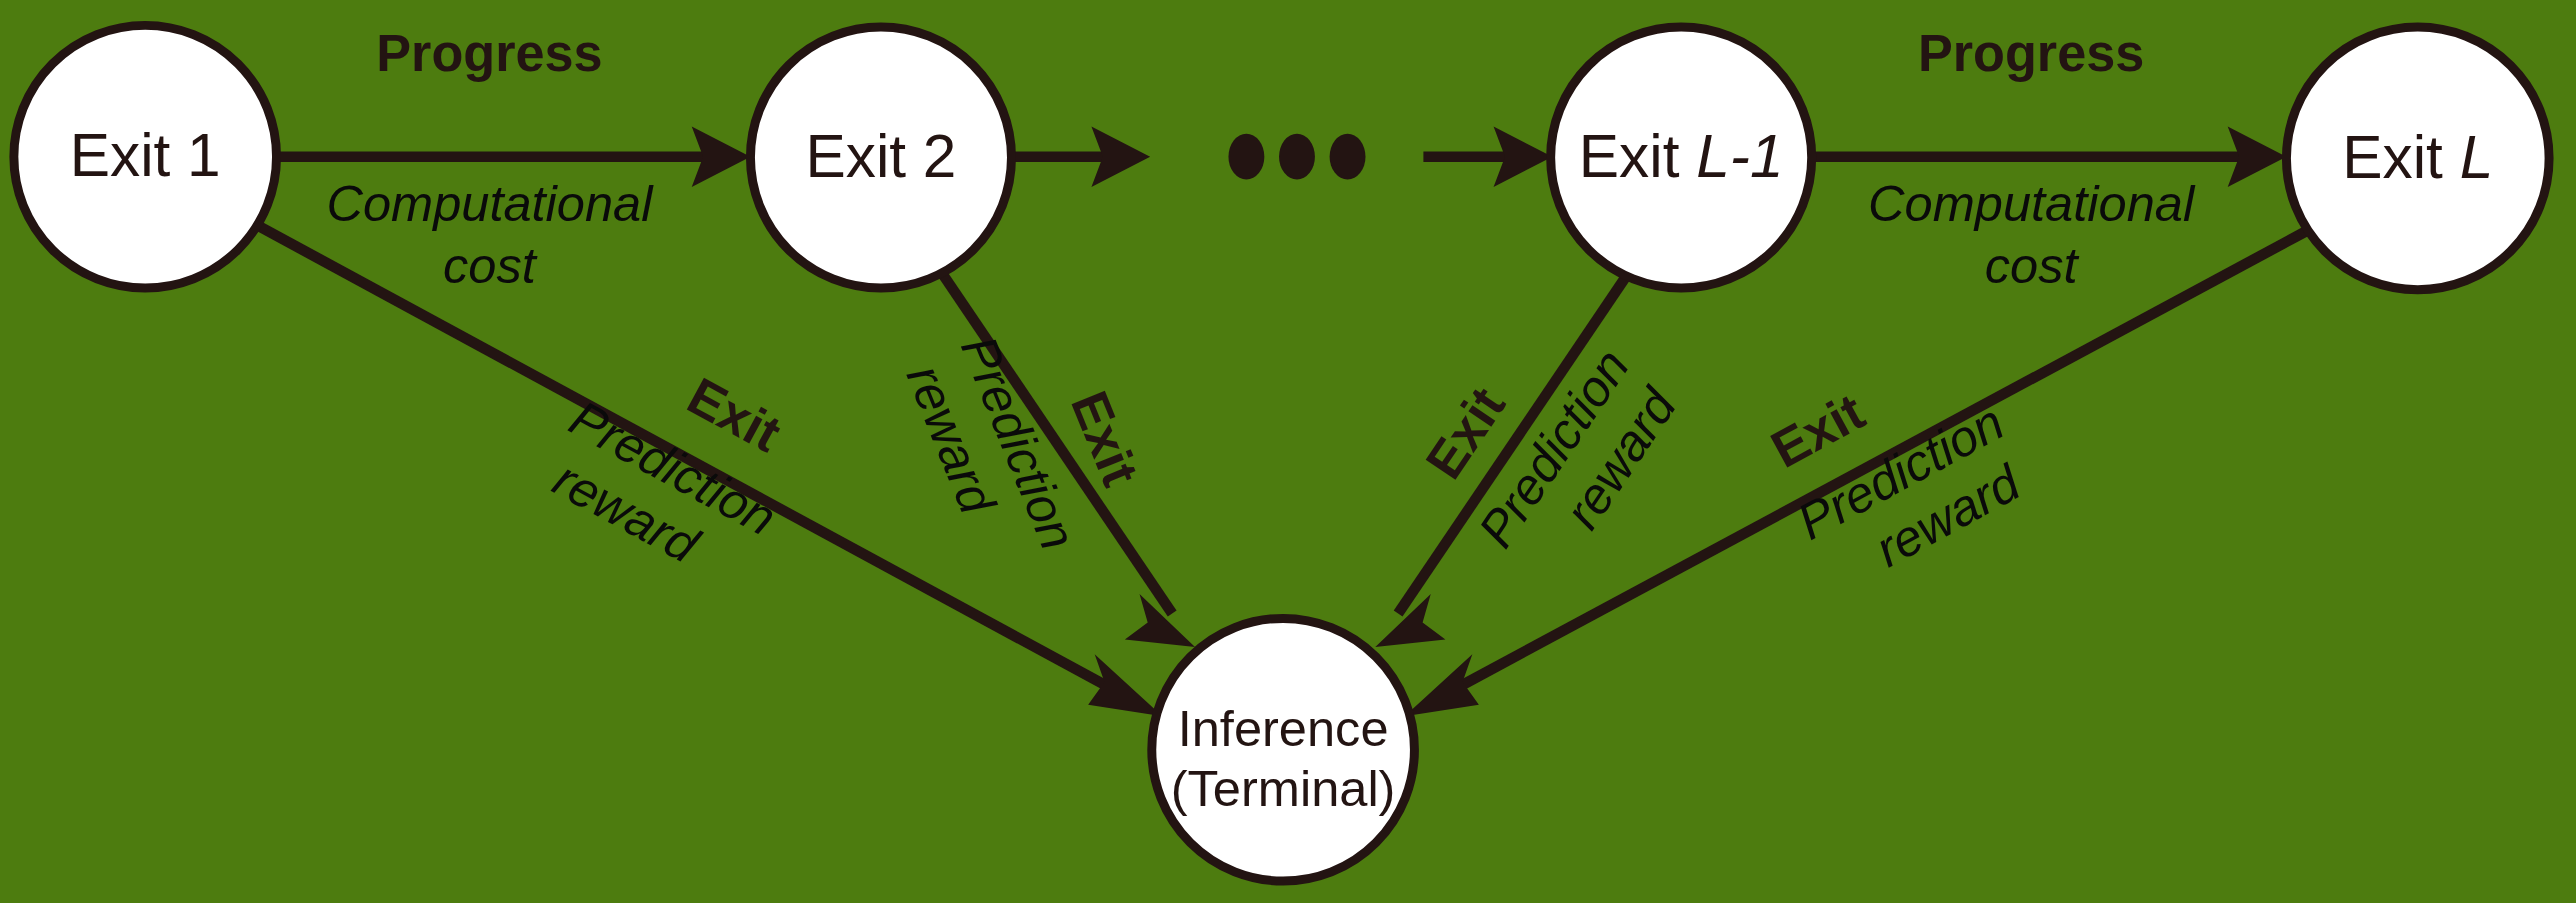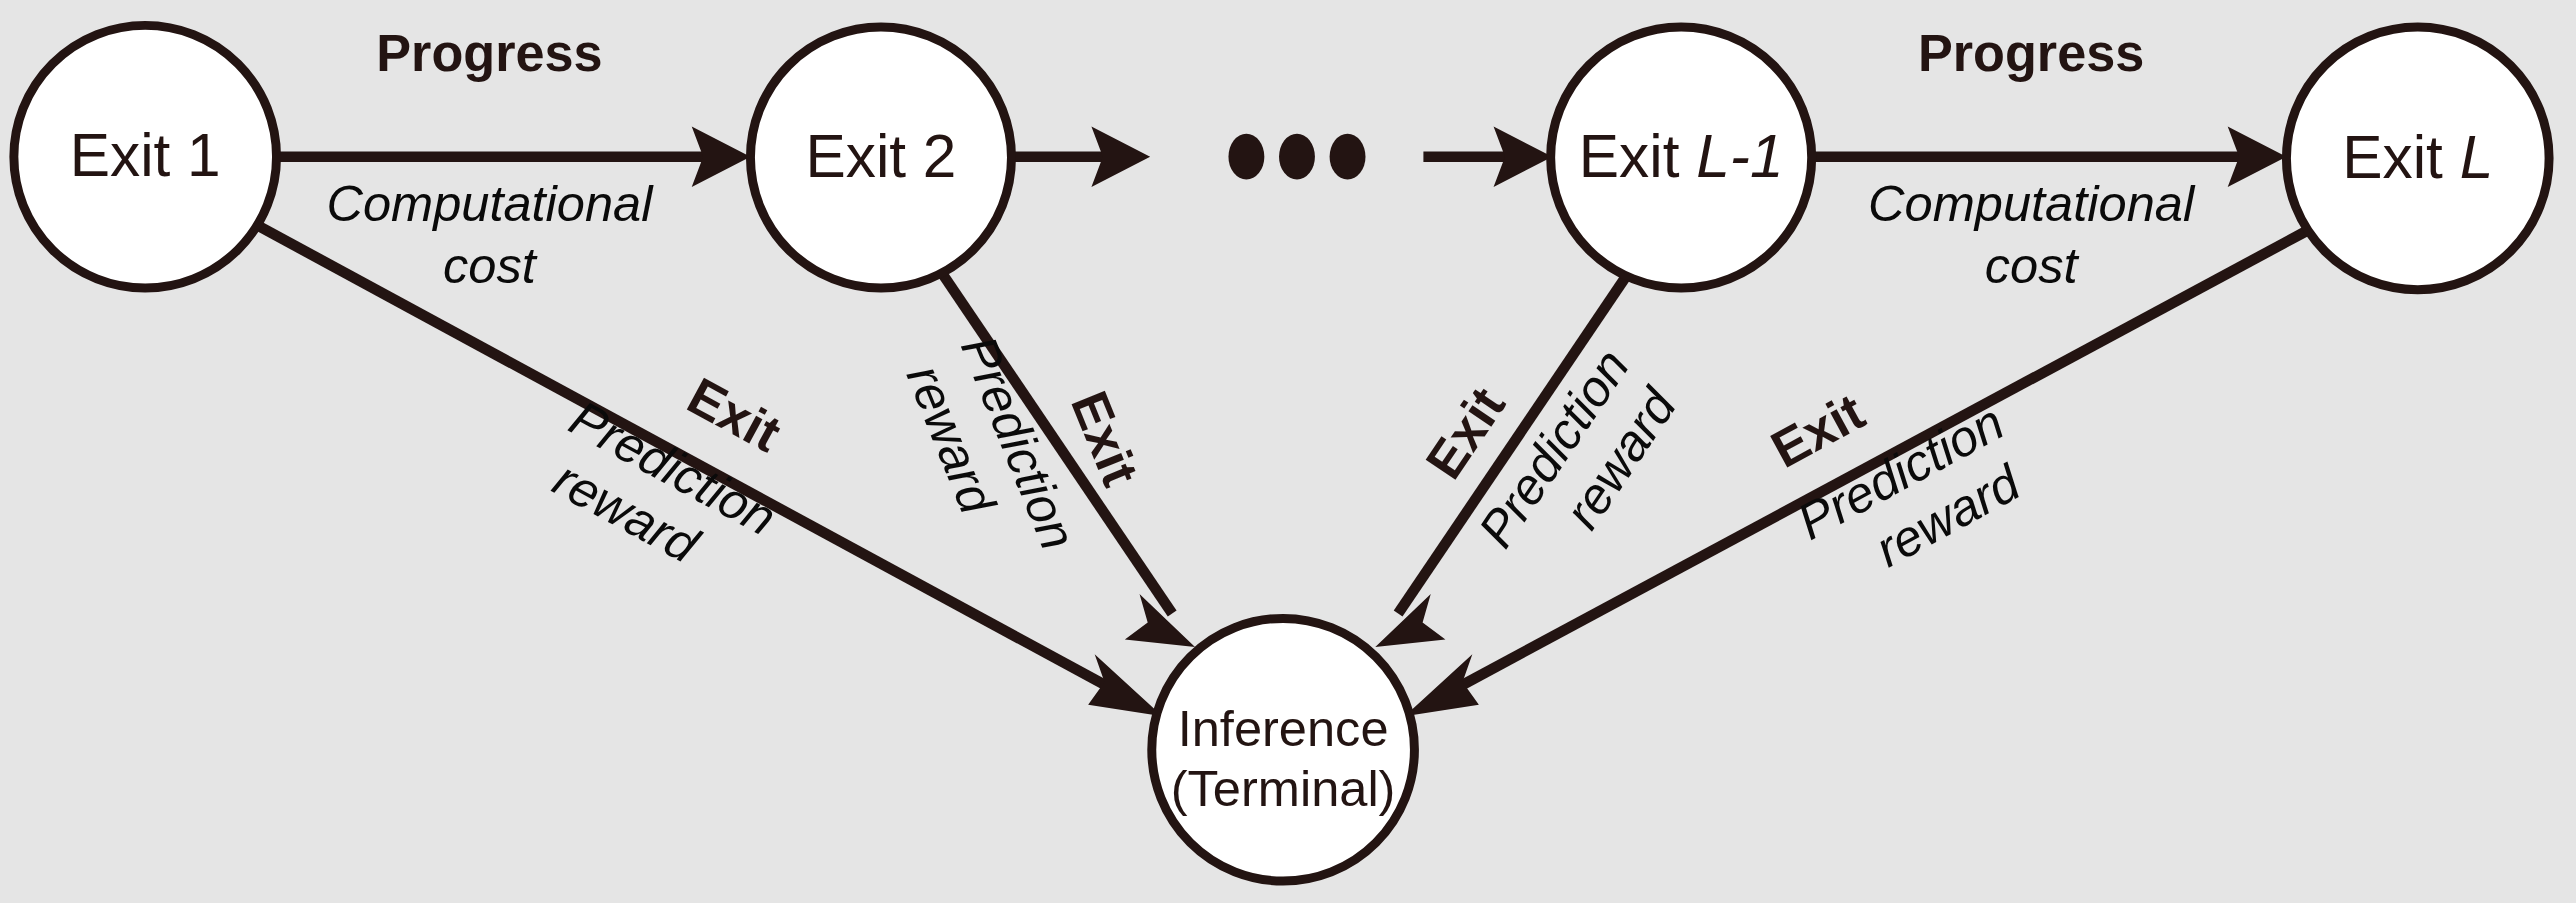--- a/index.html
+++ b/index.html
@@ -10,21 +10,21 @@
   body {
     width: 2576px;
     height: 904px;
     overflow: hidden;
     font-family: "Liberation Sans", sans-serif;
   }
   #diagram-root {
     position: relative;
     width: 2576px;
     height: 904px;
-    background: #e5e5e5;
+    background: #4d7c0f;
   }
   svg#diagram-svg {
     display: block;
     width: 2576px;
     height: 904px;
   }
   .node-circle {
     fill: #ffffff;
     stroke: #231412;
     stroke-width: 11;

